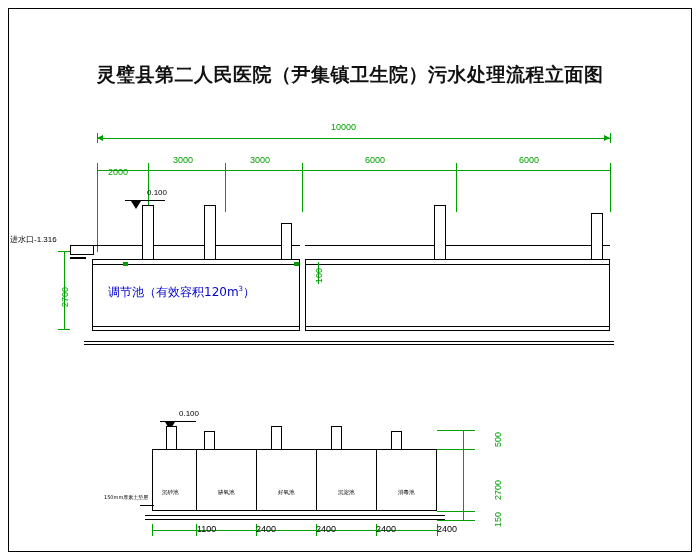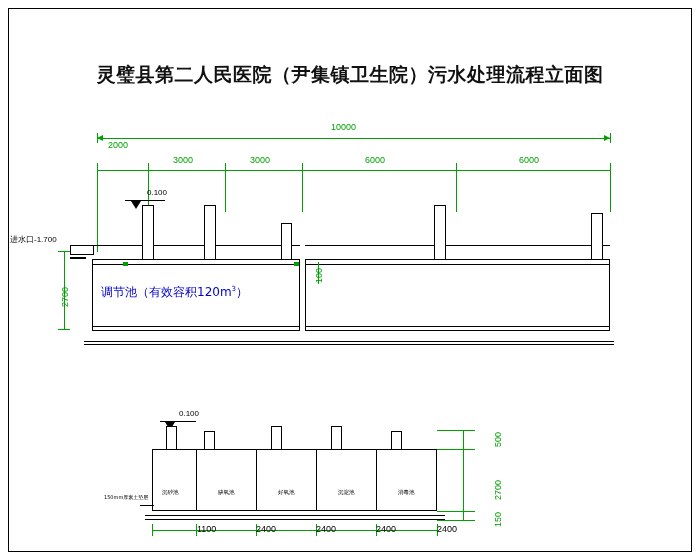--- a/index.html
+++ b/index.html
@@ -44,21 +44,21 @@
   <div class="vline" style="left:610px;top:133px;height:10px;"></div>
 
   <div class="hline" style="left:97px;top:170px;width:513px;"></div>
   <div class="vline" style="left:97px;top:163px;height:14px;"></div>
   <div class="vline" style="left:148px;top:163px;height:14px;"></div>
   <div class="vline" style="left:225px;top:163px;height:14px;"></div>
   <div class="vline" style="left:302px;top:163px;height:14px;"></div>
   <div class="vline" style="left:456px;top:163px;height:14px;"></div>
   <div class="vline" style="left:610px;top:163px;height:14px;"></div>
 
-  <div class="dimtxt" style="left:108px;top:140px;">2000</div>
+  <div class="dimtxt" style="left:108px;top:167px;">2000</div>
   <div class="dimtxt" style="left:173px;top:155px;">3000</div>
   <div class="dimtxt" style="left:250px;top:155px;">3000</div>
   <div class="dimtxt" style="left:365px;top:155px;">6000</div>
   <div class="dimtxt" style="left:519px;top:155px;">6000</div>
 
   <div class="vline" style="left:97px;top:177px;height:75px;"></div>
   <div class="vline" style="left:148px;top:177px;height:35px;"></div>
   <div class="vline" style="left:225px;top:177px;height:35px;"></div>
   <div class="vline" style="left:302px;top:177px;height:35px;"></div>
   <div class="vline" style="left:456px;top:177px;height:35px;"></div>
@@ -67,30 +67,30 @@
   <div class="lvl" style="left:147px;top:188px;">0.100</div>
   <div class="hline kblack" style="left:125px;top:200px;width:40px;"></div>
   <div class="tri-o" style="left:131px;top:201px;border-top-color:#000;"></div>
 
   <div class="tankbox" style="left:92px;top:259px;width:208px;height:72px;"></div>
   <div class="hline kblack" style="left:92px;top:264px;width:208px;"></div>
   <div class="hline kblack" style="left:92px;top:326px;width:208px;"></div>
   <div class="hline kblack" style="left:84px;top:341px;width:530px;"></div>
   <div class="hline kblack" style="left:84px;top:344px;width:530px;"></div>
 
-  <div class="lvl" style="left:10px;top:234px;">进水口-1.700</div>
+  <div class="lvl" style="left:10px;top:234px;">进水口-1.316</div>
   <div class="hline kblack" style="left:70px;top:245px;width:230px;"></div>
   <div class="tankbox" style="left:70px;top:245px;width:24px;height:10px;"></div>
   <div class="hatch" style="left:70px;top:257px;width:16px;height:2px;"></div>
 
   <div class="pipe" style="left:142px;top:205px;width:12px;height:55px;"></div>
   <div class="pipe" style="left:204px;top:205px;width:12px;height:55px;"></div>
   <div class="pipe" style="left:281px;top:223px;width:11px;height:37px;"></div>
 
-  <div class="lbl-cn" style="left:101px;top:284px;"><span>调节池（有效容积120m</span><sup>3</sup><span>）</span></div>
+  <div class="lbl-cn" style="left:108px;top:284px;"><span>调节池（有效容积120m</span><sup>3</sup><span>）</span></div>
 
   <div class="tankbox" style="left:305px;top:259px;width:305px;height:72px;"></div>
   <div class="hline kblack" style="left:305px;top:264px;width:305px;"></div>
   <div class="hline kblack" style="left:305px;top:326px;width:305px;"></div>
   <div class="hline kblack" style="left:305px;top:245px;width:305px;"></div>
 
   <div class="pipe" style="left:434px;top:205px;width:12px;height:55px;"></div>
   <div class="pipe" style="left:591px;top:213px;width:12px;height:47px;"></div>
 
 

